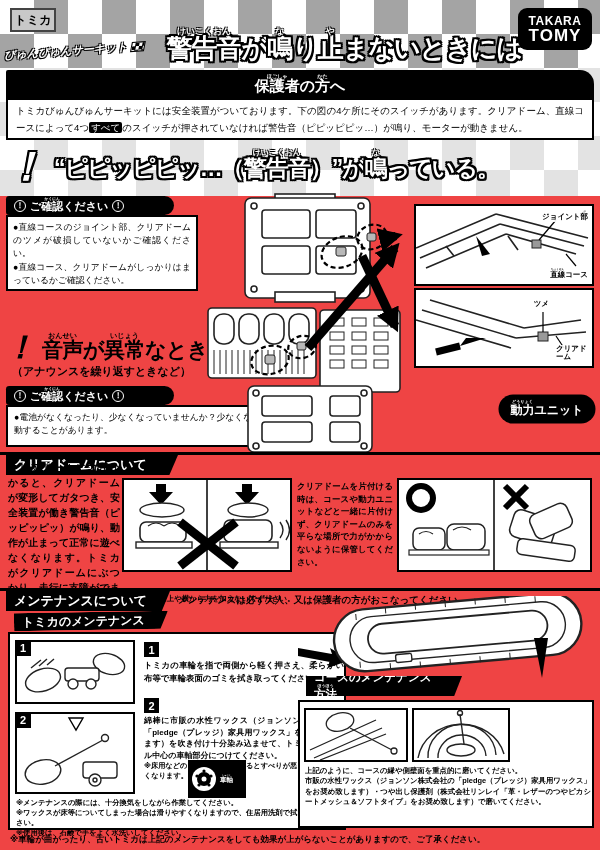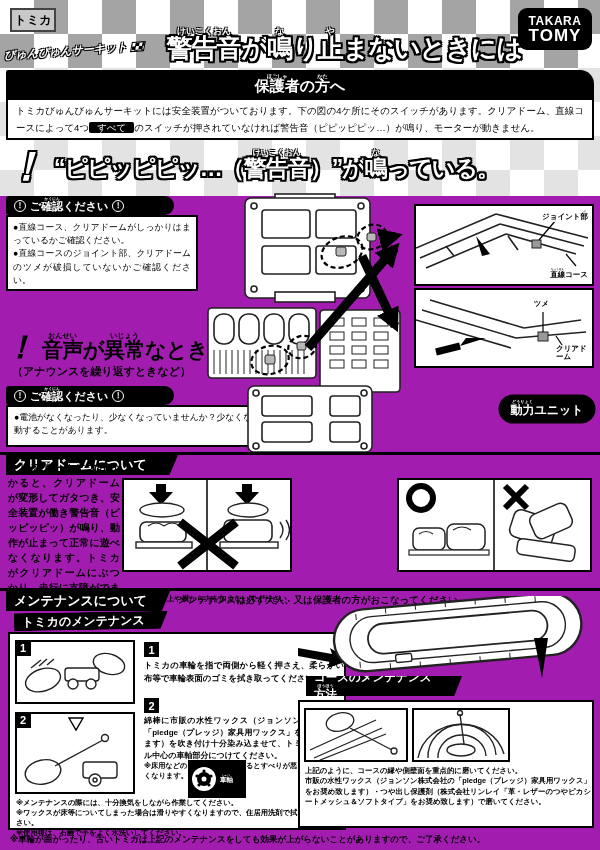--- a/index.html
+++ b/index.html
@@ -1,38 +1,38 @@
 <!DOCTYPE html>
 <html><head>
 <meta charset="utf-8">
 <style>
   *{margin:0;padding:0;box-sizing:border-box}
   html,body{background:#fff}
   body{font-family:"Liberation Sans","DejaVu Sans",sans-serif;color:#000}
-  #page{position:relative;width:600px;height:850px;background:#a21caf;overflow:hidden}
+  #page{position:relative;width:600px;height:850px;background:#ef4444;overflow:hidden}
   .abs{position:absolute}
   .checks-light{background-image:repeating-conic-gradient(#e3e3e3 0% 25%, #ffffff 0% 50%);background-size:68px 68px}
   .checks-dark{background-image:repeating-conic-gradient(#a4a4a4 0% 25%, #ffffff 0% 50%);background-size:68px 68px}
   .outline{color:#fff;font-weight:bold;
     text-shadow:-2px -2px 0 #000,2px -2px 0 #000,-2px 2px 0 #000,2px 2px 0 #000,0 -2px 0 #000,0 2px 0 #000,-2px 0 0 #000,2px 0 0 #000}
   .outline rt{text-shadow:-1px -1px 0 #000,1px -1px 0 #000,-1px 1px 0 #000,1px 1px 0 #000}
   .outline-thin{color:#fff;font-weight:bold;font-style:italic;
     text-shadow:-1px -1px 0 #000,1px -1px 0 #000,-1px 1px 0 #000,1px 1px 0 #000}
   ruby{ruby-align:center}
   rt{font-size:0.34em;font-weight:bold;letter-spacing:0}
   .bbox{border:2px solid #000;background:#fff}
   .bbox3{border:2.5px solid #000;background:#fff}
   .tab{background:#000;color:#fff;font-weight:bold;display:flex;align-items:center;padding:0 12px 0 8px;
     clip-path:polygon(0 0,100% 0,95% 100%,0 100%)}
   .checkhead{background:#000;color:#fff;font-weight:bold;display:flex;align-items:center;gap:4px;
     padding:0 8px;border-radius:4px 12px 12px 4px;font-size:11px}
   .circ{display:inline-flex;width:12px;height:12px;border:1.5px solid #fff;border-radius:50%;
     align-items:center;justify-content:center;font-size:8px;font-weight:bold;flex:0 0 auto}
   .jp{text-align:justify}
-  .hl{background:#000;color:#fff;padding:0 8px;border-radius:2px}
+  .hl{background:#000;color:#fff;padding:0 2px;border-radius:2px}
   .numbox{width:15px;height:15px;background:#000;color:#fff;font-weight:bold;font-size:11px;
     display:flex;align-items:center;justify-content:center;margin-bottom:2px}
   .imgnum{position:absolute;left:-2px;top:-2px;width:16px;height:16px;background:#000;color:#fff;
     font-weight:bold;font-size:11px;display:flex;align-items:center;justify-content:center}
   .lbl{position:absolute;background:rgba(255,255,255,.9);font-size:7.5px;font-weight:bold;line-height:1.15;padding:0 1px}
   svg{display:block}
 </style>
 </head>
 <body>
 
@@ -70,22 +70,22 @@
     <span class="outline" style="font-size:40px;font-style:italic;margin:0 8px 0 2px">！</span>
     <span class="outline" style="font-size:23px;letter-spacing:-1px">“ピピッピピッ…（<ruby>警告音<rt>けいこくおん</rt></ruby>）”が<ruby>鳴<rt>な</rt></ruby>っている。</span>
   </div>
 
   <div class="abs checkhead" style="left:6px;top:196px;width:168px;height:19px">
     <span class="circ">！</span>
     <span>ご<ruby>確認<rt>かくにん</rt></ruby>ください</span>
     <span class="circ">！</span>
   </div>
   <div class="abs bbox jp" style="left:6px;top:215px;width:192px;height:76px;padding:4px 5px;font-size:8.8px;line-height:1.5">
+    <p>●直線コースのジョイント部、クリアドームのツメが破損していないかご確認ください。</p>
     <p>●直線コース、クリアドームがしっかりはまっているかご確認ください。</p>
-    <p>●直線コースのジョイント部、クリアドームのツメが破損していないかご確認ください。</p>
   </div>
 
   <div class="abs" style="left:4px;top:326px;display:flex;align-items:center">
     <span style="font-size:32px;font-weight:bold;font-style:italic;margin-right:6px">！</span>
     <span style="font-size:21px;font-weight:bold;letter-spacing:-.5px"><ruby>音声<rt>おんせい</rt></ruby>が<ruby>異常<rt>いじょう</rt></ruby>なとき。</span>
   </div>
   <div class="abs" style="left:12px;top:364px;font-size:11px;font-weight:bold"><span>（アナウンスを繰り返すときなど）</span></div>
 
   <div class="abs checkhead" style="left:6px;top:386px;width:168px;height:19px">
     <span class="circ">！</span>
@@ -224,20 +224,21 @@
       <path d="M156,42 q6,8 0,16 M162,40 q7,10 0,20" stroke="#222" fill="none" stroke-width="1.4"></path>
 
       <g stroke="#000" stroke-width="9">
         <line x1="56" y1="42" x2="112" y2="86"></line>
         <line x1="112" y1="42" x2="56" y2="86"></line>
       </g>
     </svg>
   </div>
   <div class="abs" style="left:122px;top:594px;width:200px;font-size:7.4px;font-weight:bold"><span>※図のように上や横から力を加えないでください。</span></div>
 
+  <div class="abs jp" style="left:297px;top:480px;width:96px;font-size:8.4px;line-height:1.5;font-weight:bold"><span>クリアドームを片付ける時は、コースや動力ユニットなどと一緒に片付けず、クリアドームのみを平らな場所で力がかからないように保管してください。</span></div>
 
   <div class="abs bbox" style="left:397px;top:478px;width:195px;height:94px">
     <svg width="191" height="90" viewBox="0 0 191 90">
       <line x1="95" y1="0" x2="95" y2="90" stroke="#000" stroke-width="1.5"></line>
 
       <circle cx="22" cy="18" r="12" fill="none" stroke="#000" stroke-width="6"></circle>
       <rect x="14" y="48" width="32" height="22" rx="6" fill="#fff" stroke="#222" stroke-width="1.5"></rect>
       <rect x="48" y="44" width="38" height="26" rx="7" fill="#fff" stroke="#222" stroke-width="1.5"></rect>
       <rect x="10" y="70" width="80" height="5" fill="#fff" stroke="#222" stroke-width="1.2"></rect>
       <path d="M20,54 q7,-5 14,0 M54,50 q9,-6 18,0" stroke="#222" fill="none" stroke-width="1.1"></path>

